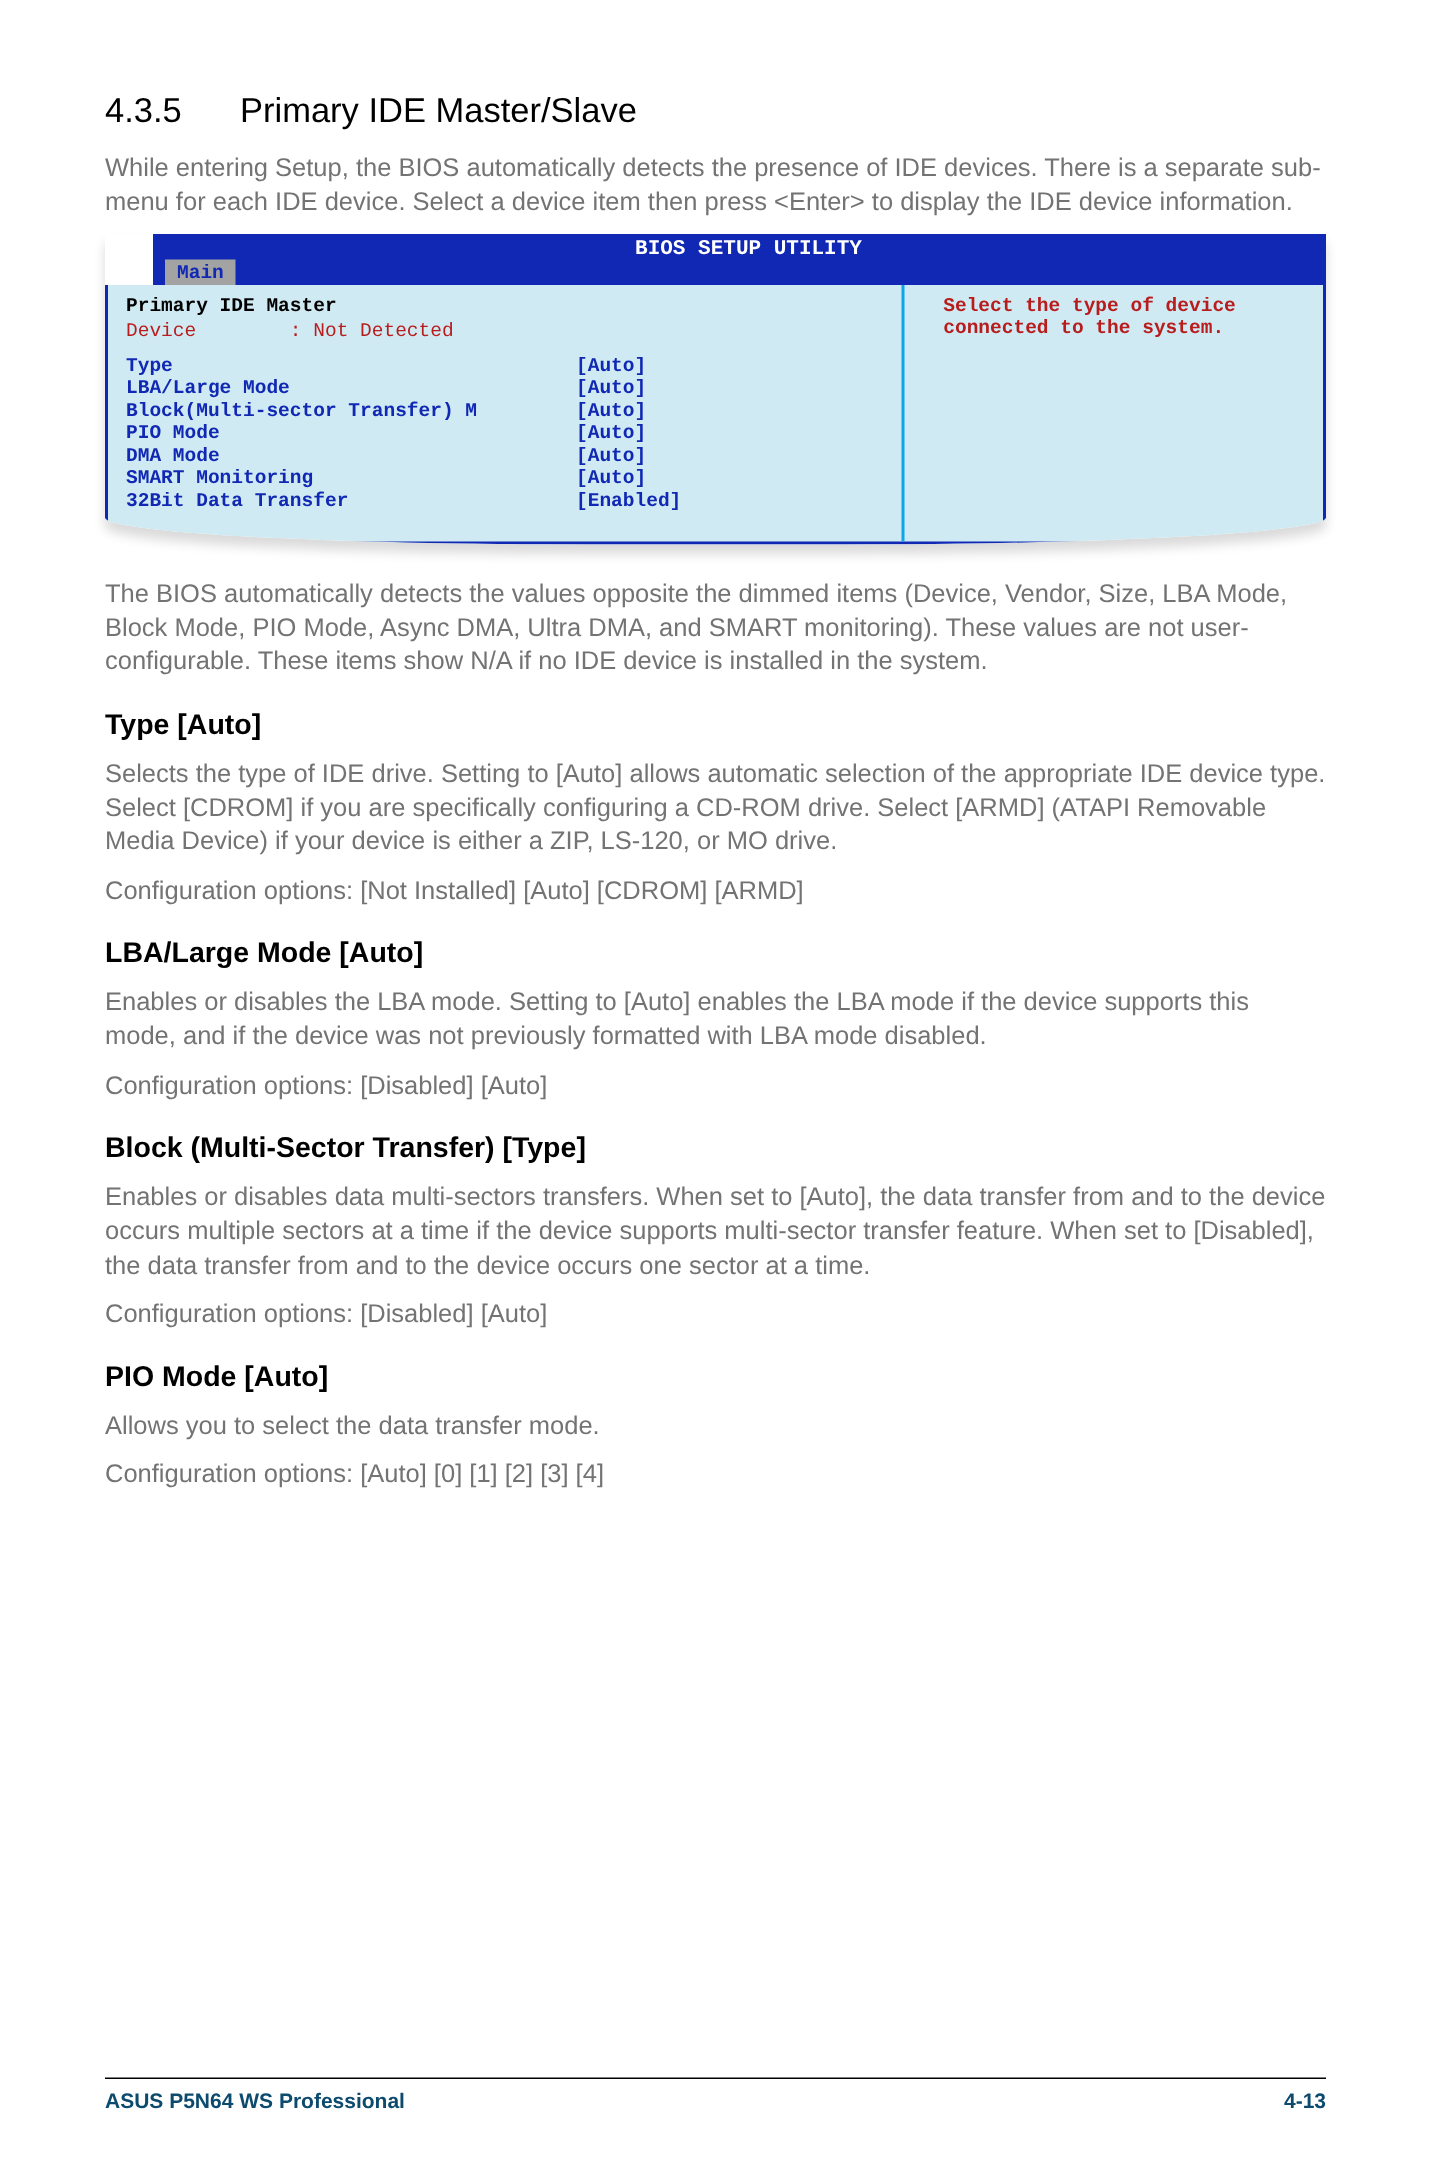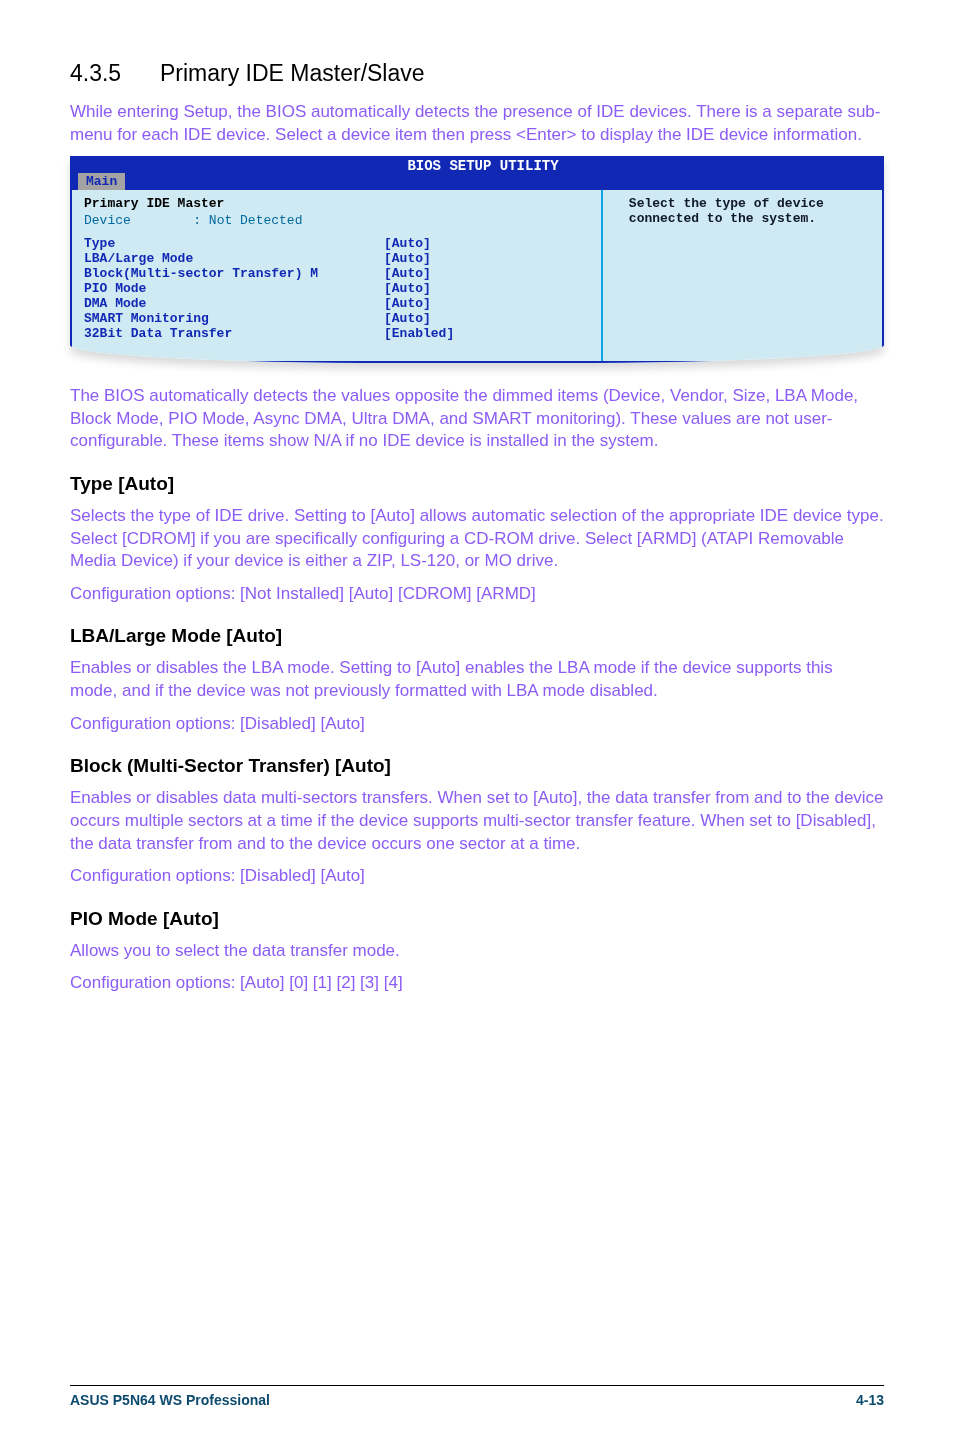--- a/index.html
+++ b/index.html
@@ -15,21 +15,21 @@
     h1 {
       font-size: 23px;
       font-weight: normal;
       margin-bottom: 14px;
     }
     .sect-num { display: inline-block; width: 90px; }
     p.body {
       font-size: 17px;
       line-height: 1.33;
       margin-bottom: 10px;
-      color: #8b5cf6;
+      color: #737373;
     }
     h2 {
       font-size: 19px;
       font-weight: bold;
       margin-top: 20px;
       margin-bottom: 10px;
     }
     
     .bios-wrap {
       margin: 6px 0 22px 0;
@@ -39,20 +39,21 @@
     }
     .bios-header {
       background: #1028b4;
       color: #fff;
       font-family: "Courier New", monospace;
       font-size: 14px;
       font-weight: bold;
       text-align: center;
       padding: 2px 0 0 12px;
       position: relative;
+      margin-left: 32px;
     }
     .bios-tab {
       position: absolute;
       left: 8px;
       bottom: 0;
       background: #a3a3a3;
       color: #1028b4;
       padding: 1px 8px;
       font-weight: bold;
       font-size: 13px;
@@ -66,30 +67,30 @@
       background: #cfeaf2;
     }
     .bios-left {
       flex: 3;
       border-right: 2px solid #0ea5e9;
       padding: 6px 12px 20px 12px;
     }
     .bios-right {
       flex: 1.35;
       padding: 6px 26px;
-      color: #0f172a;
+      color: #b91c1c;
       font-weight: bold;
     }
     .bios-heading {
       color: #000;
       font-weight: bold;
       margin-bottom: 2px;
     }
     .bios-dim {
-      color: #0369a1;
+      color: #b91c1c;
       margin-bottom: 8px;
     }
     .bios-row {
       color: #1028b4;
       font-weight: bold;
       display: flex;
       gap: 20px;
     }
     .bios-key { flex: 0 0 280px; }
     .bios-val { }
@@ -164,21 +165,21 @@
 <p class="body">The BIOS automatically detects the values opposite the dimmed items (Device, Vendor, Size, LBA Mode, Block Mode, PIO Mode, Async DMA, Ultra DMA, and SMART monitoring). These values are not user-configurable. These items show N/A if no IDE device is installed in the system.</p>
 
 <h2>Type [Auto]</h2>
 <p class="body">Selects the type of IDE drive. Setting to [Auto] allows automatic selection of the appropriate IDE device type. Select [CDROM] if you are specifically configuring a CD-ROM drive. Select [ARMD] (ATAPI Removable Media Device) if your device is either a ZIP, LS-120, or MO drive.</p>
 <p class="body">Configuration options: [Not Installed] [Auto] [CDROM] [ARMD]</p>
 
 <h2>LBA/Large Mode [Auto]</h2>
 <p class="body">Enables or disables the LBA mode. Setting to [Auto] enables the LBA mode if the device supports this mode, and if the device was not previously formatted with LBA mode disabled.</p>
 <p class="body">Configuration options: [Disabled] [Auto]</p>
 
-<h2>Block (Multi-Sector Transfer) [Auto]</h2>
+<h2>Block (Multi-Sector Transfer) [Type]</h2>
 <p class="body">Enables or disables data multi-sectors transfers. When set to [Auto], the data transfer from and to the device occurs multiple sectors at a time if the device supports multi-sector transfer feature. When set to [Disabled], the data transfer from and to the device occurs one sector at a time.</p>
 <p class="body">Configuration options: [Disabled] [Auto]</p>
 
 <h2>PIO Mode [Auto]</h2>
 <p class="body">Allows you to select the data transfer mode.</p>
 <p class="body">Configuration options: [Auto] [0] [1] [2] [3] [4]</p>
 
 <div class="footer">
   <span>ASUS P5N64 WS Professional</span>
   <span>4-13</span>

